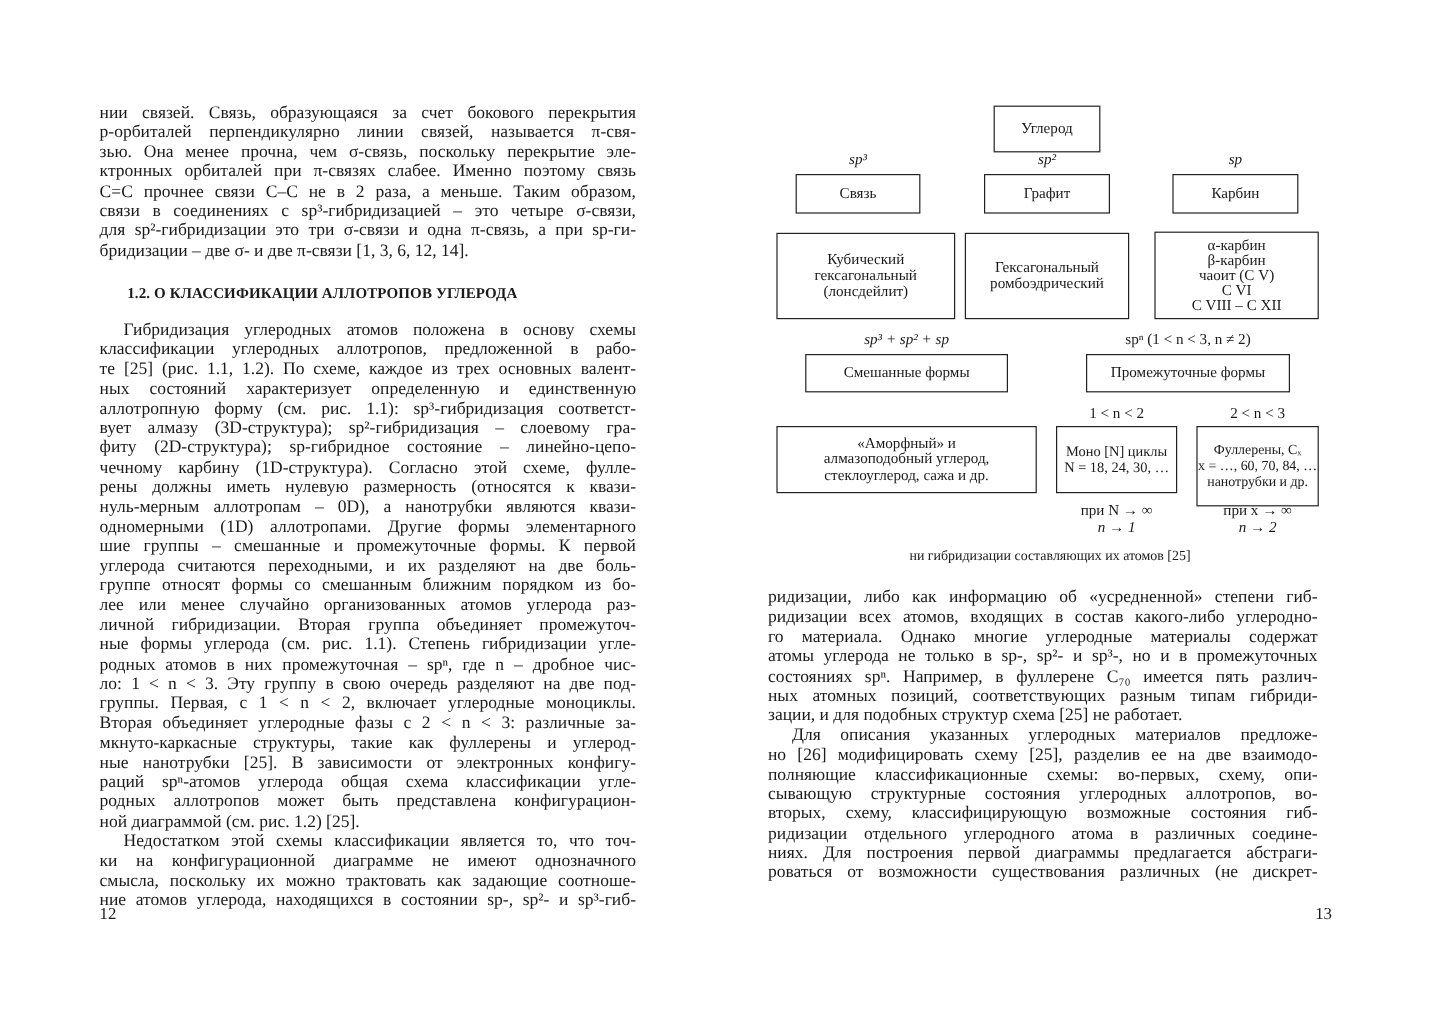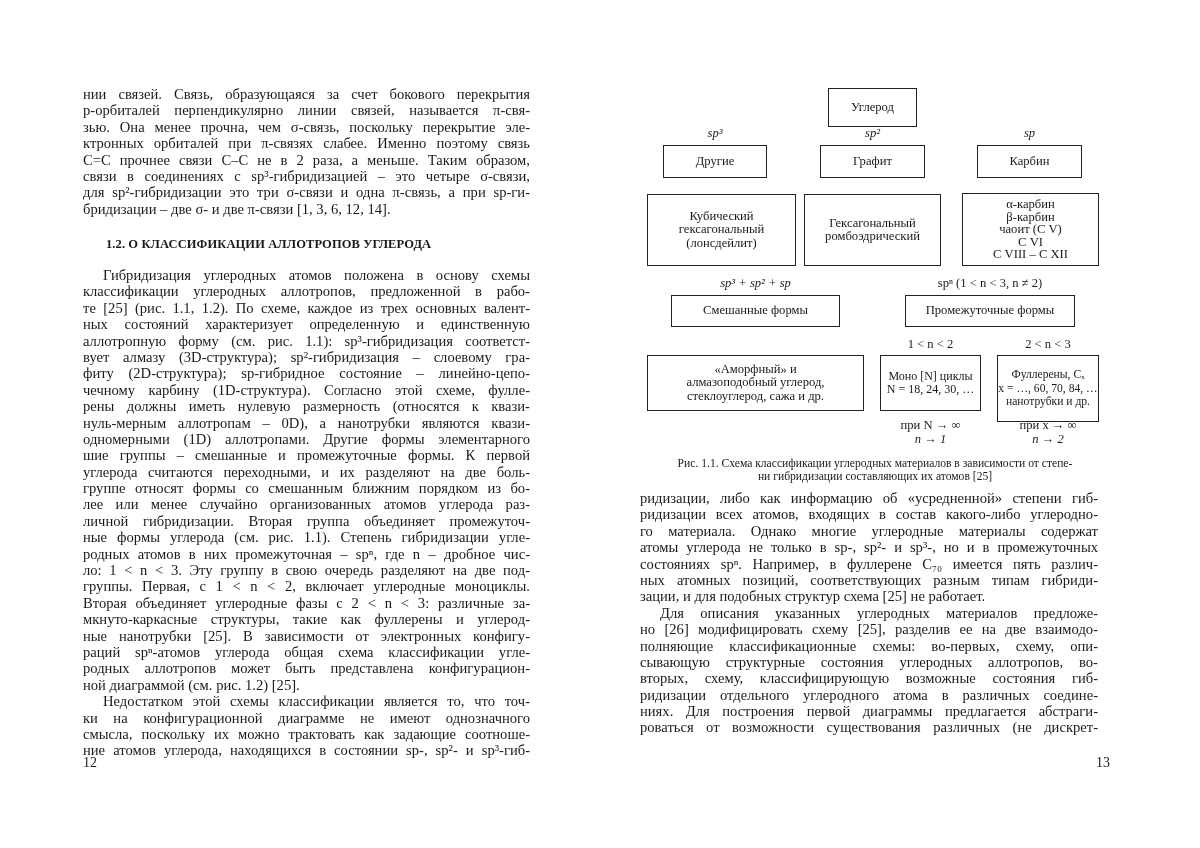--- a/index.html
+++ b/index.html
@@ -74,21 +74,21 @@
   <div class="pagenum" style="left:83px;">12</div>
 </div>
 
 <div>
   <div class="box" style="left:828px;top:88px;width:89px;height:39px;">Углерод</div>
 
   <div class="lbl it" style="left:663px;top:127px;width:104px;">sp³</div>
   <div class="lbl it" style="left:820px;top:127px;width:105px;">sp²</div>
   <div class="lbl it" style="left:977px;top:127px;width:105px;">sp</div>
 
-  <div class="box" style="left:663px;top:145px;width:104px;height:33px;">Другие</div>
+  <div class="box" style="left:663px;top:145px;width:104px;height:33px;">Связь</div>
   <div class="box" style="left:820px;top:145px;width:105px;height:33px;">Графит</div>
   <div class="box" style="left:977px;top:145px;width:105px;height:33px;">Карбин</div>
 
   <div class="box" style="left:647px;top:194px;width:149px;height:72px;flex-direction:column;">
     <div>Кубический</div>
     <div>гексагональный</div>
     <div>(лонсдейлит)</div>
   </div>
   <div class="box" style="left:804px;top:194px;width:137px;height:72px;flex-direction:column;">
     <div>Гексагональный</div>
@@ -130,21 +130,20 @@
     <div>при N → ∞</div>
     <div class="it">n → 1</div>
   </div>
   <div class="lbl" style="left:997px;top:419px;width:102px;">
     <div>при x → ∞</div>
     <div class="it">n → 2</div>
   </div>
 </div>
 
 <div class="caption">
-  <div>Рис. 1.1. Схема классификации углеродных материалов в зависимости от степе-</div>
   <div>ни гибридизации составляющих их атомов [25]</div>
 </div>
 
 <div class="page right">
   <div class="col-text" style="top:490px;">
     <span class="line">ридизации, либо как информацию об «усредненной» степени гиб-</span>
     <span class="line">ридизации всех атомов, входящих в состав какого-либо углеродно-</span>
     <span class="line">го материала. Однако многие углеродные материалы содержат</span>
     <span class="line">атомы углерода не только в sp-, sp²- и sp³-, но и в промежуточных</span>
     <span class="line">состояниях spⁿ. Например, в фуллерене C₇₀ имеется пять различ-</span>

